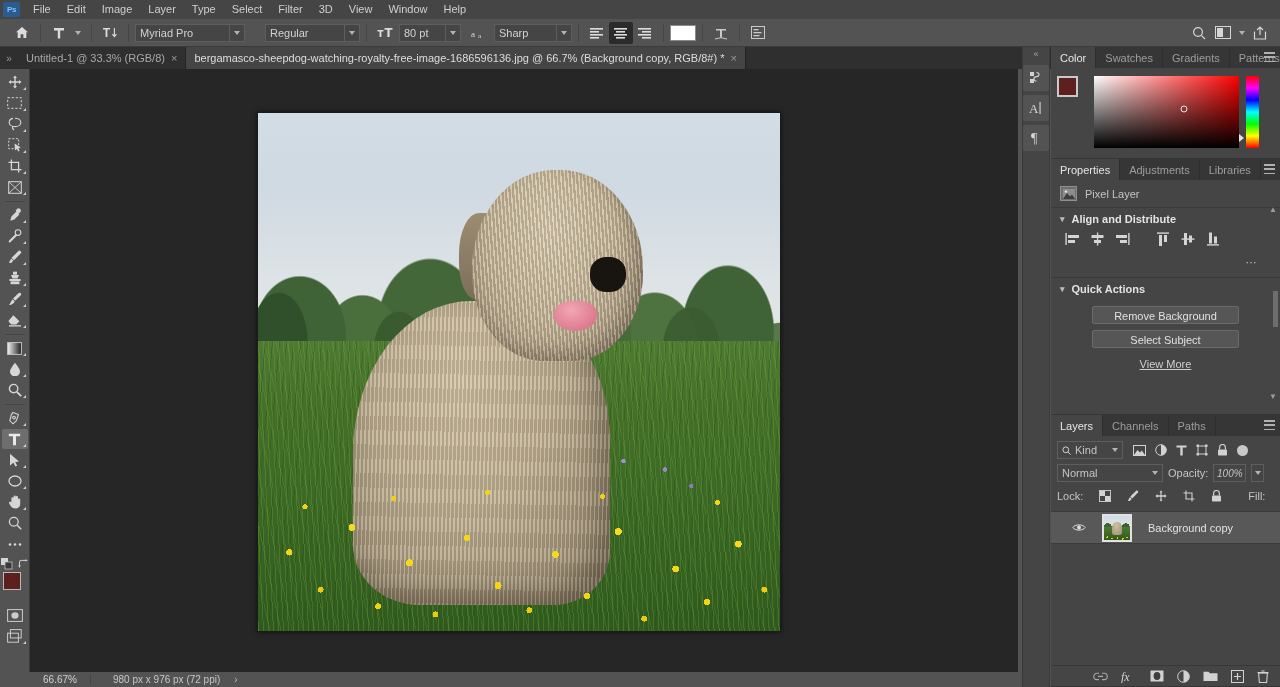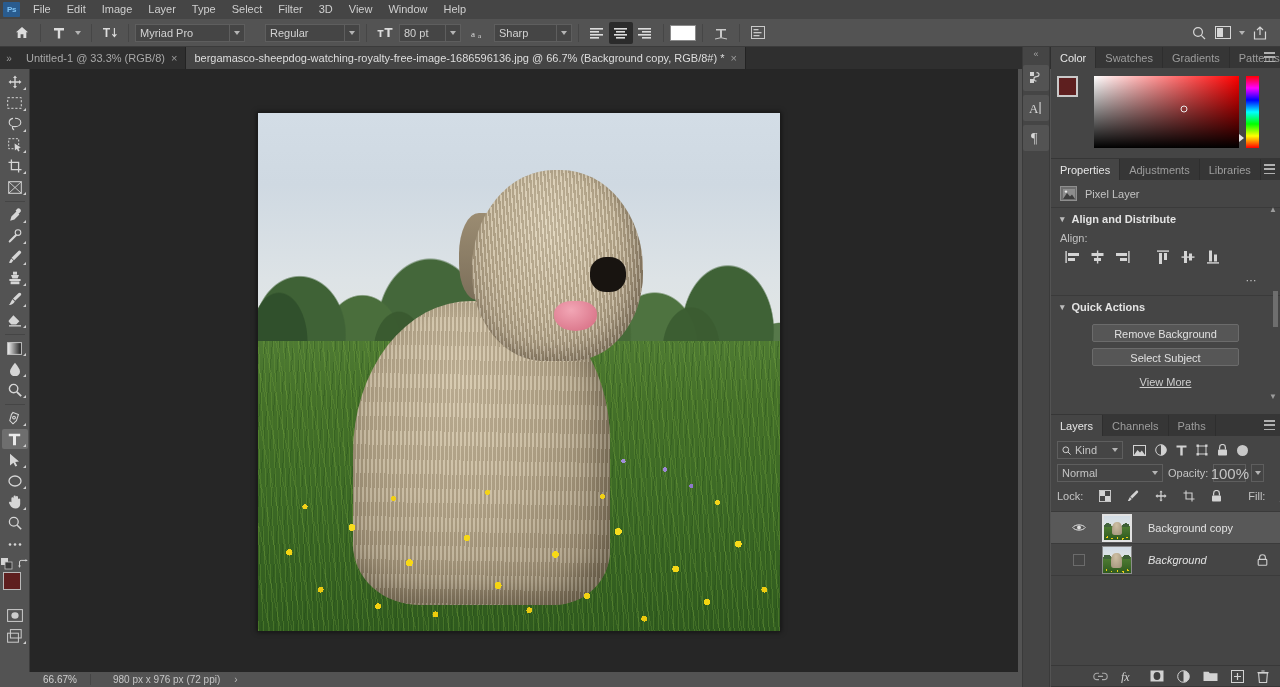--- a/index.html
+++ b/index.html
@@ -314,21 +314,21 @@
   }
   .lf-icons { display:flex; align-items:center; gap:9px; margin-left:10px; color:#d6d6d6; }
   .toggle-knob { width:11px;height:11px;border-radius:50%;background:#c8c8c8; }
   .blend-row { display:flex; align-items:center; gap:5px; padding:0 6px 5px 6px; }
   .blend-combo {
     display:flex; align-items:center; width:106px; height:18px;
     background:#454545; border:1px solid #5e5e5e; padding:0 4px; font-size:11px;
   }
   .num-box {
     width:33px;height:18px; background:#454545;border:1px solid #5e5e5e;
-    display:flex;align-items:center;justify-content:center;font-size:15px;
+    display:flex;align-items:center;justify-content:center;font-size:10px;font-style:italic;
   }
   .lock-row { display:flex; align-items:center; gap:16px; padding:0 6px 6px 6px; font-size:11px; }
   .layer-row {
     display:flex; align-items:center; height:32px; gap:16px; padding-left:20px;
     border-bottom:1px solid #3b3b3b;
   }
   .layer-row.selected { background:#585858; }
   .eye-cell { width:15px; display:flex; align-items:center; justify-content:center; }
   .eye-box { width:12px;height:12px;border:1px solid #6b6b6b; }
   .layer-thumb {
@@ -824,21 +824,20 @@
             </svg>
         </span>
         <span>Pixel Layer</span>
       </div>
 
       <div style="border-top:1px solid #3a3a3a"></div>
       <div class="section-head">
         <span class="chev">▾</span>
         <span>Align and Distribute</span>
       </div>
-      <div class="align-label">Align:</div>
       <div class="align-row">
         <div class="align-grp">
           <span class="align-btn">
             <svg width="15" height="14" viewBox="0 0 15 14">
                 <rect x="0.4" y="1" width="1.4" height="12" fill="#d4d4d4"></rect>
                 <rect x="3" y="3" width="11" height="3" fill="#d4d4d4"></rect>
                 <rect x="3" y="8" width="7" height="3" fill="#d4d4d4"></rect>
               </svg>
           </span>
           <span class="align-btn">
@@ -1023,39 +1022,20 @@
         <span class="layer-thumb sel">
           <span class="lt-sky"></span>
             <span class="lt-trees"></span>
             <span class="lt-grass"></span>
           <span class="lt-dog"></span>
             <span class="lt-fl"></span>
         </span>
         <span class="layer-name">Background copy</span>
       </div>
 
-      <div class="layer-row">
-        <span class="eye-cell">
-          <span class="eye-box"></span>
-        </span>
-        <span class="layer-thumb">
-          <span class="lt-sky"></span>
-            <span class="lt-trees"></span>
-            <span class="lt-grass"></span>
-          <span class="lt-dog"></span>
-            <span class="lt-fl"></span>
-        </span>
-        <span class="layer-name italic">Background</span>
-        <span style="margin-right:12px">
-          <svg width="11" height="12" viewBox="0 0 11 12">
-              <path d="M2.6 5.4 V3.6 a2.9 2.9 0 0 1 5.8 0 V5.4" fill="none" stroke="#cfcfcf" stroke-width="1.1"></path>
-              <rect x="1.2" y="5.4" width="8.6" height="5.8" rx="0.8" fill="none" stroke="#cfcfcf" stroke-width="1.1"></rect>
-            </svg>
-        </span>
-      </div>
 
       <div class="lay-footer">
         <span>
           <svg width="15" height="9" viewBox="0 0 15 9">
               <path d="M6 1.2 H4 a3.2 3.2 0 0 0 0 6.4 H6 M9 1.2 H11 a3.2 3.2 0 0 1 0 6.4 H9 M5 4.4 H10" fill="none" stroke="#a8a8a8" stroke-width="1.1"></path>
             </svg>
         </span>
         <span>
           <svg width="16" height="13" viewBox="0 0 16 13">
               <text x="0" y="11" font-size="12" font-style="italic" font-family="serif" fill="#d2d2d2">fx</text>

